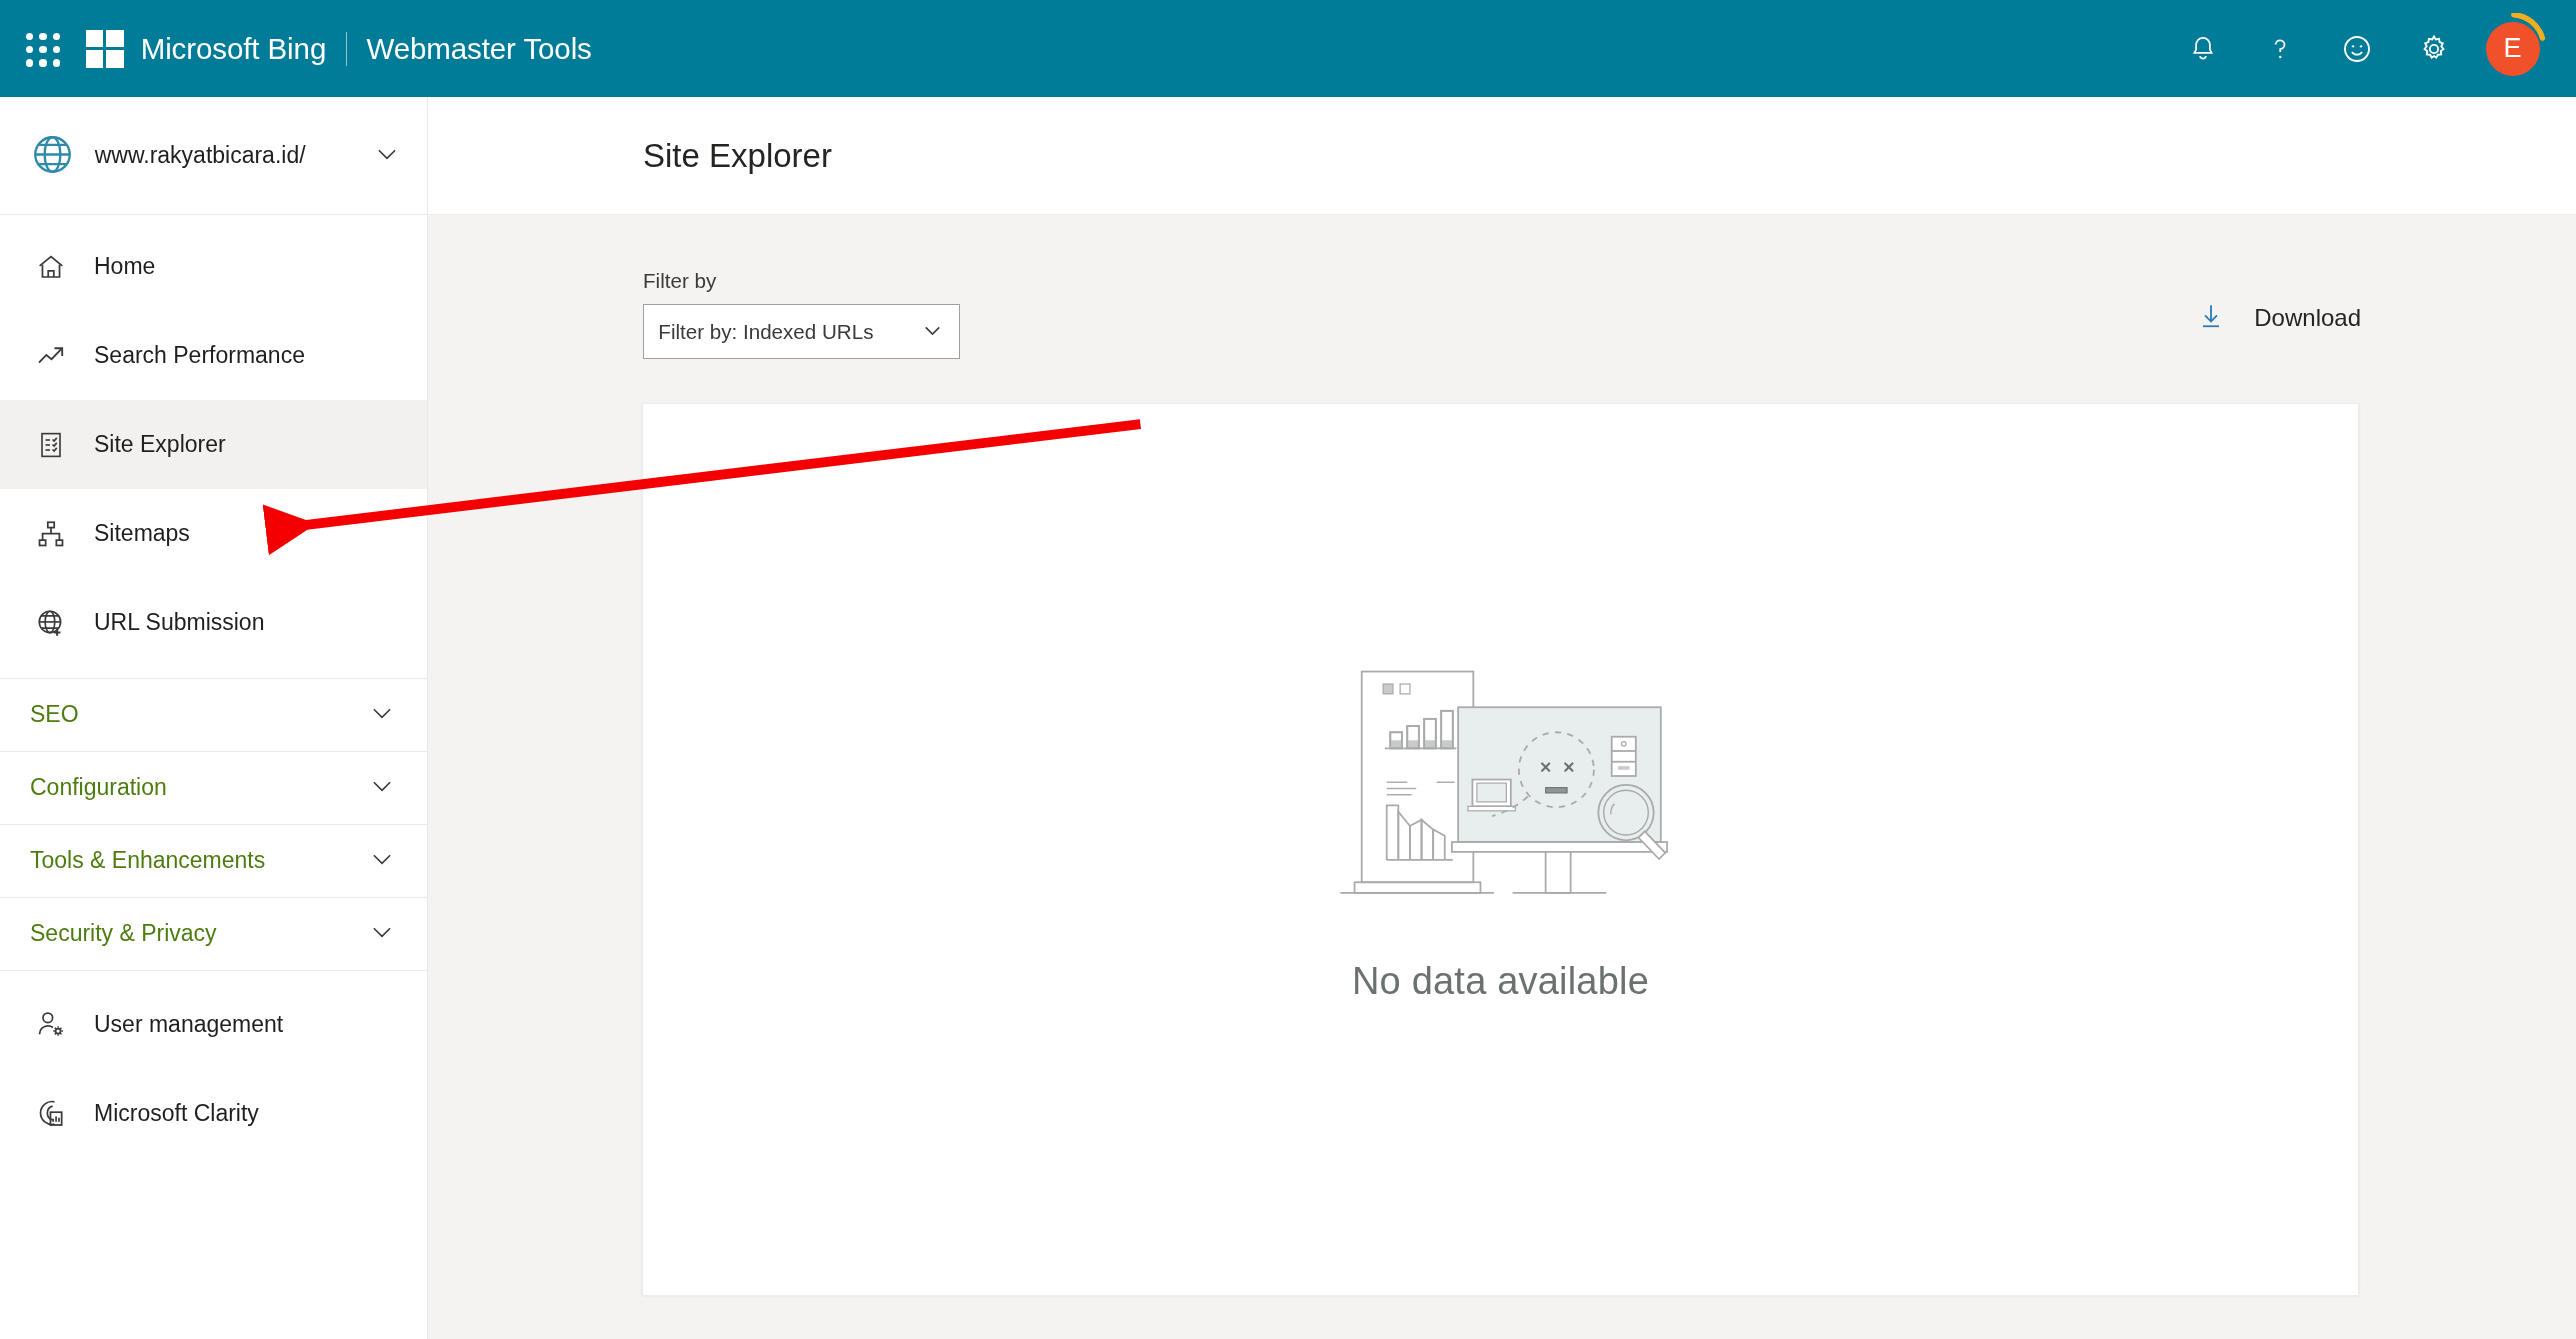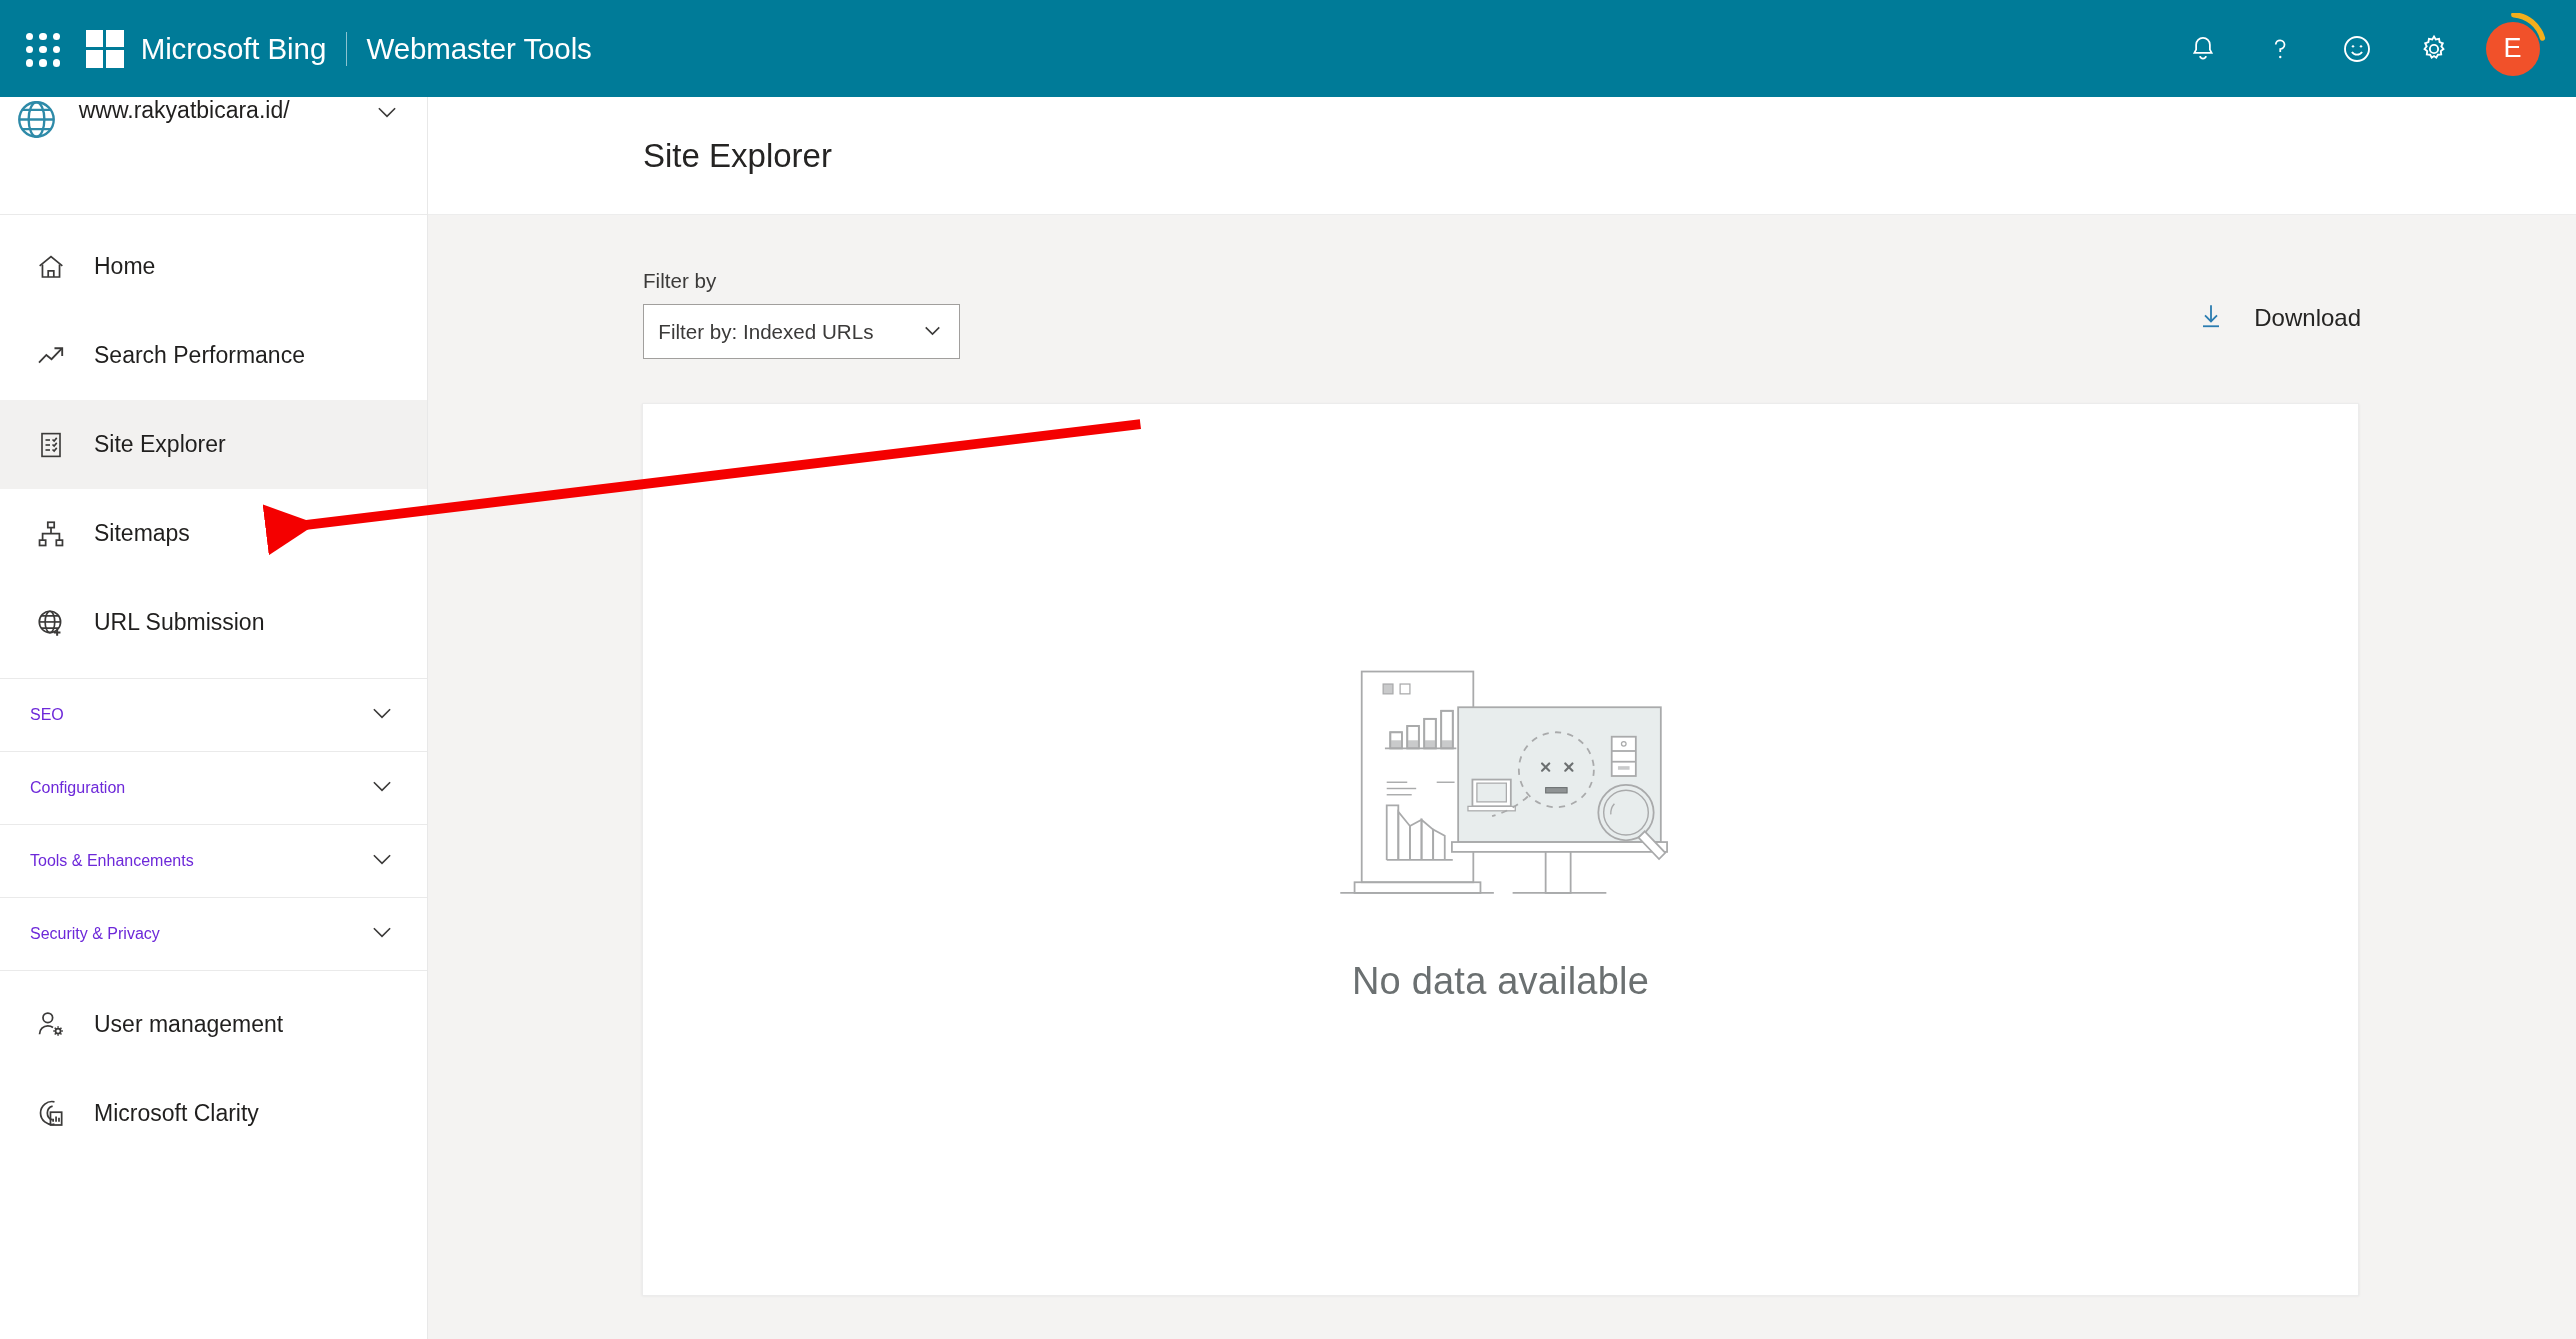--- a/index.html
+++ b/index.html
@@ -112,22 +112,22 @@
     position: absolute;
     top: 97px; left: 0;
     width: 428px;
     height: 1243px;
     background: #ffffff;
     border-right: 0.9px solid #e8e8e8;
   }
   .site-picker {
     height: 118px;
     display: flex;
-    align-items: flex-start;
-    padding: 0 25px 0 14px;
+    align-items: center;
+    padding: 0 25px 0 30px;
     border-bottom: 0.9px solid #eaeaea;
     cursor: pointer;
   }
   .site-picker .globe { margin-right: 19.7px; flex: 0 0 auto; }
   .site-url {
     font-size: 23px;
     color: #201f1e;
     white-space: nowrap;
     flex: 1 1 auto;
   }
@@ -162,22 +162,22 @@
   }
   .group-item {
     height: 73px;
     display: flex;
     align-items: center;
     padding: 0 30px 0 30px;
     border-bottom: 0.9px solid #eaeaea;
     cursor: pointer;
   }
   .group-label {
-    font-size: 16px;
-    color: #6d28d9;
+    font-size: 23px;
+    color: #4d7c0f;
     white-space: nowrap;
   }
   .group-item .chev { margin-left: auto; }
   .bottom-list { padding-top: 9px; }
 
   
   .main {
     position: absolute;
     top: 97px; left: 428px;
     width: 2148px;

